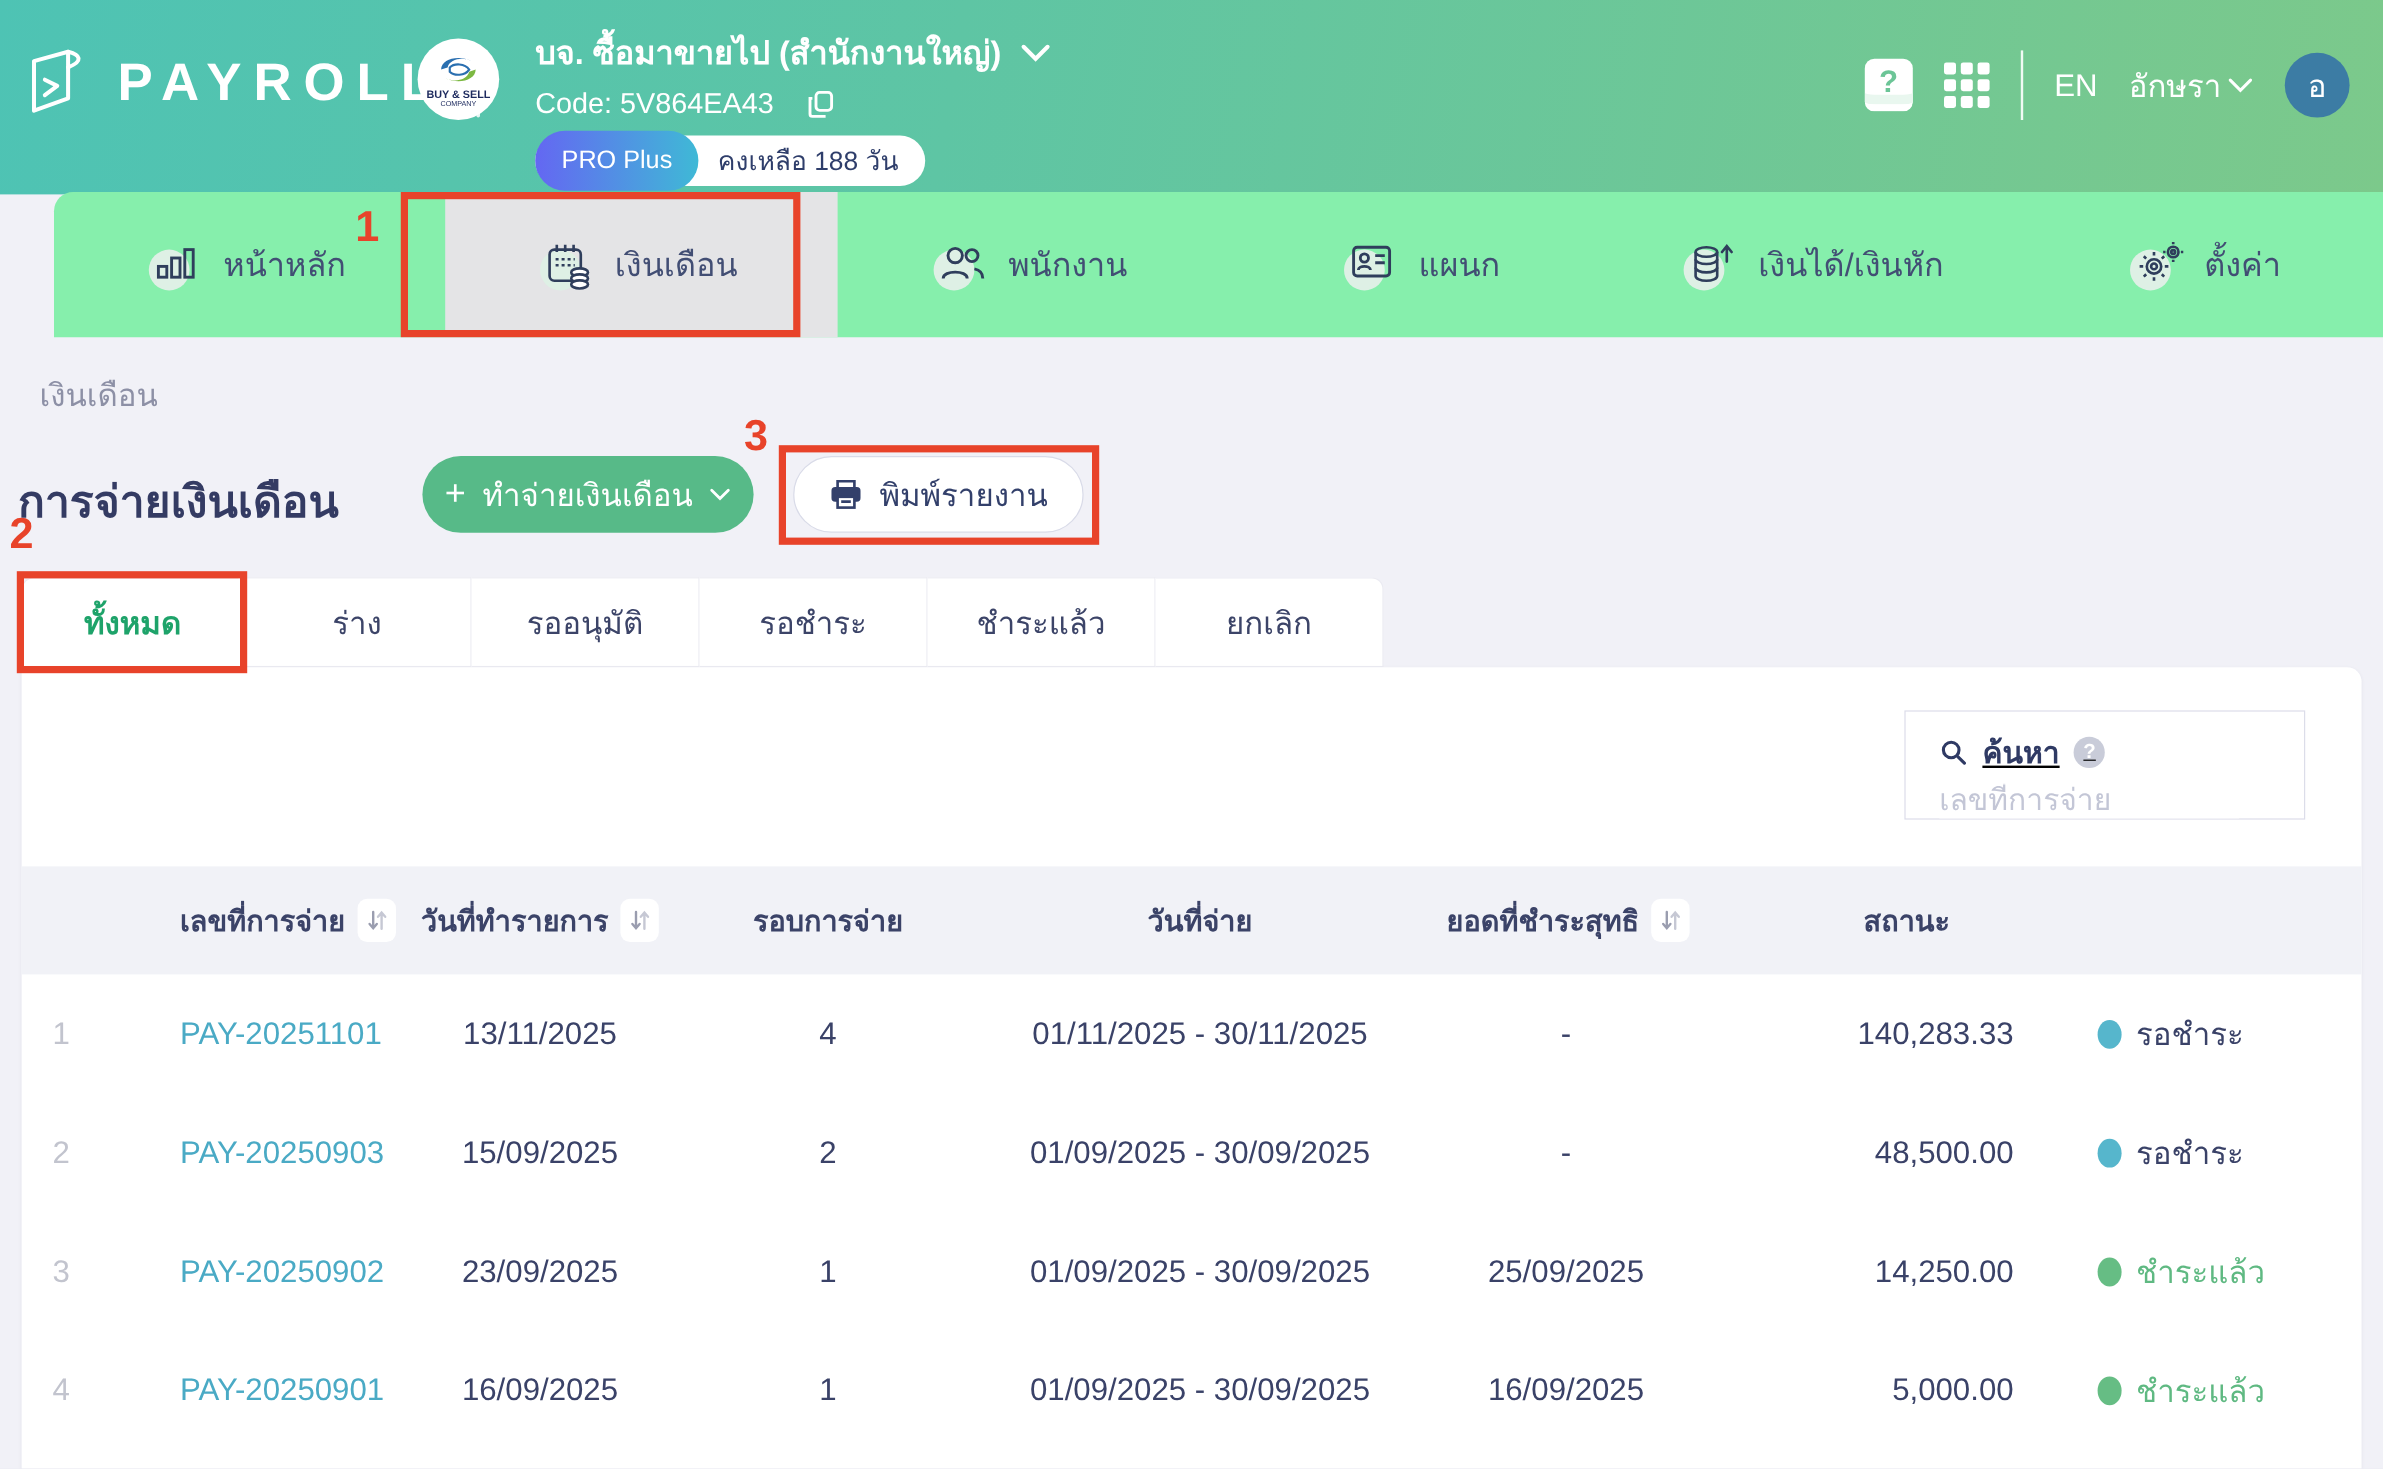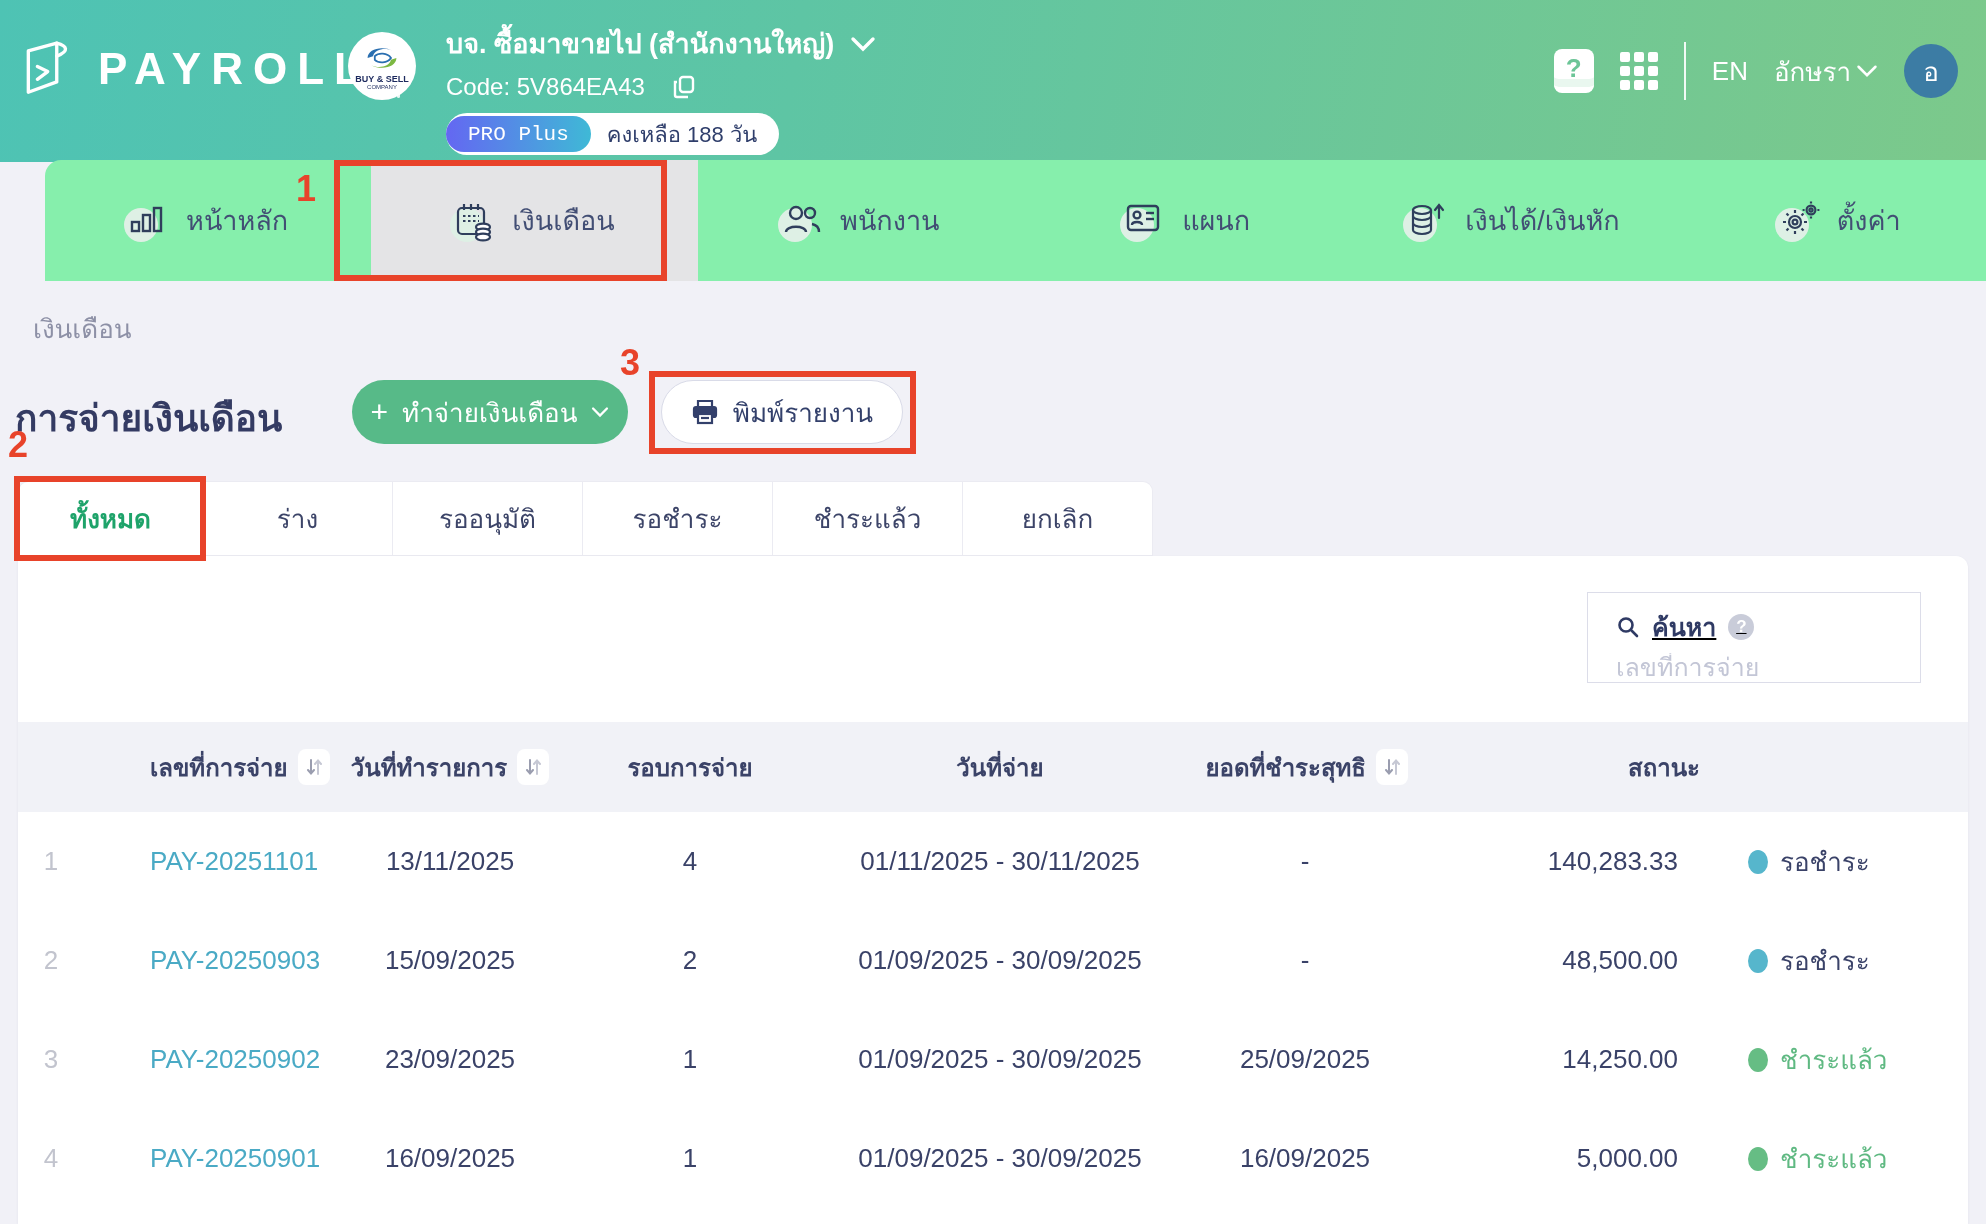--- a/index.html
+++ b/index.html
@@ -16,21 +16,21 @@
 
   .company { position:absolute; left:348px; top:18px; display:flex; gap:30px; }
   .company-logo { width:68px; height:68px; margin-top:14px; background:#fff; border-radius:50%;
                   display:flex; flex-direction:column; align-items:center; justify-content:center; }
   .cl-text1 { font-size:9px; font-weight:bold; color:#1d2a5e; line-height:1; margin-top:2px;text-align:right; }
   .cl-text2 { font-size:6px; color:#1d2a5e; line-height:1; }
   .company-info { display:flex; flex-direction:column; }
   .company-name-row { display:flex; align-items:center; gap:16px; color:#fff; font-size:27px; font-weight:bold; margin-top:4px; }
   .company-code-row { display:flex; align-items:center; gap:28px; color:#fff; font-size:24px; margin-top:8px; }
   .plan-pill { margin-top:12px; background:#fff; border-radius:26px; height:42px; display:inline-flex; align-items:center; padding:0 22px 0 0; width:max-content; }
-  .plan-badge { background:linear-gradient(90deg,#6467f2,#3fb9d6); color:#fff; font-size:21px; border-radius:26px; height:36px; display:flex; align-items:center; padding:0 22px;font-family:Liberation Mono, monospace; }
+  .plan-badge { background:linear-gradient(90deg,#6467f2,#3fb9d6); color:#fff; font-size:21px; border-radius:26px; height:50px; display:flex; align-items:center; padding:0 22px; }
   .plan-remaining { color:#2f3e6b; font-size:22px; margin-left:16px; }
 
   .header-right { position:absolute; right:28px; top:42px; display:flex; align-items:center; gap:26px; }
   .hr-divider { width:2px; height:58px; background:rgba(255,255,255,.9); }
   .lang { color:#fff; font-size:26px; }
   .user { color:#fff; font-size:26px; display:flex; align-items:center; gap:5px; }
   .avatar { width:54px; height:54px; border-radius:50%; background:#3c7ca4; color:#fff; font-size:26px;
             display:flex; align-items:center; justify-content:center; }
   .help-icon-box { width:40px; height:44px; background:#fff; border-radius:8px; display:flex; align-items:center; justify-content:center;
                    color:#6cc597; font-size:26px; font-weight:bold; border-bottom:6px solid #fff; box-shadow:inset 0 -8px 0 #e9f7ef; }
@@ -77,21 +77,21 @@
              display:flex; align-items:center; justify-content:center; }
   .search-input { border:none; outline:none; font-size:25px; color:#3c4468; margin-top:6px; width:250px; font-family:inherit; }
   .search-input::placeholder { color:#c3c6d6; }
 
   .thead, .trow { display:grid; grid-template-columns:66px 256px 220px 260px 360px 250px 270px 268px; align-items:center; }
   .thead { position:absolute; left:0; top:166px; width:1950px; height:90px; background:#f1f2f7;
            color:#3b4368; font-size:24px; font-weight:bold; }
   .th { display:flex; align-items:center; gap:10px; justify-content:center; }
   .th.left { justify-content:flex-start; padding-left:66px; }
   .th.right { justify-content:flex-end; padding-right:22px; }
-  .th.status-h { justify-content:flex-end; padding-left:48px; }
+  .th.status-h { justify-content:center; padding-left:48px; }
   .sort-chip { width:32px; height:36px; background:#fff; border-radius:8px; display:flex; align-items:center; justify-content:center; }
 
   .tbody { position:absolute; left:0; top:256px; width:1950px; }
   .trow { height:99px; font-size:26px; color:#3a4268; }
   .td { text-align:center; }
   .td.num { color:#c2c4ce; }
   .td.id { text-align:left; padding-left:66px; color:#4aaac5; cursor:pointer; }
   .td.right { text-align:right; padding-right:22px; }
   .td.status { text-align:left; padding-left:48px; display:flex; align-items:center; gap:12px; }
   .dot { width:20px; height:24px; border-radius:50%; display:inline-block; }

